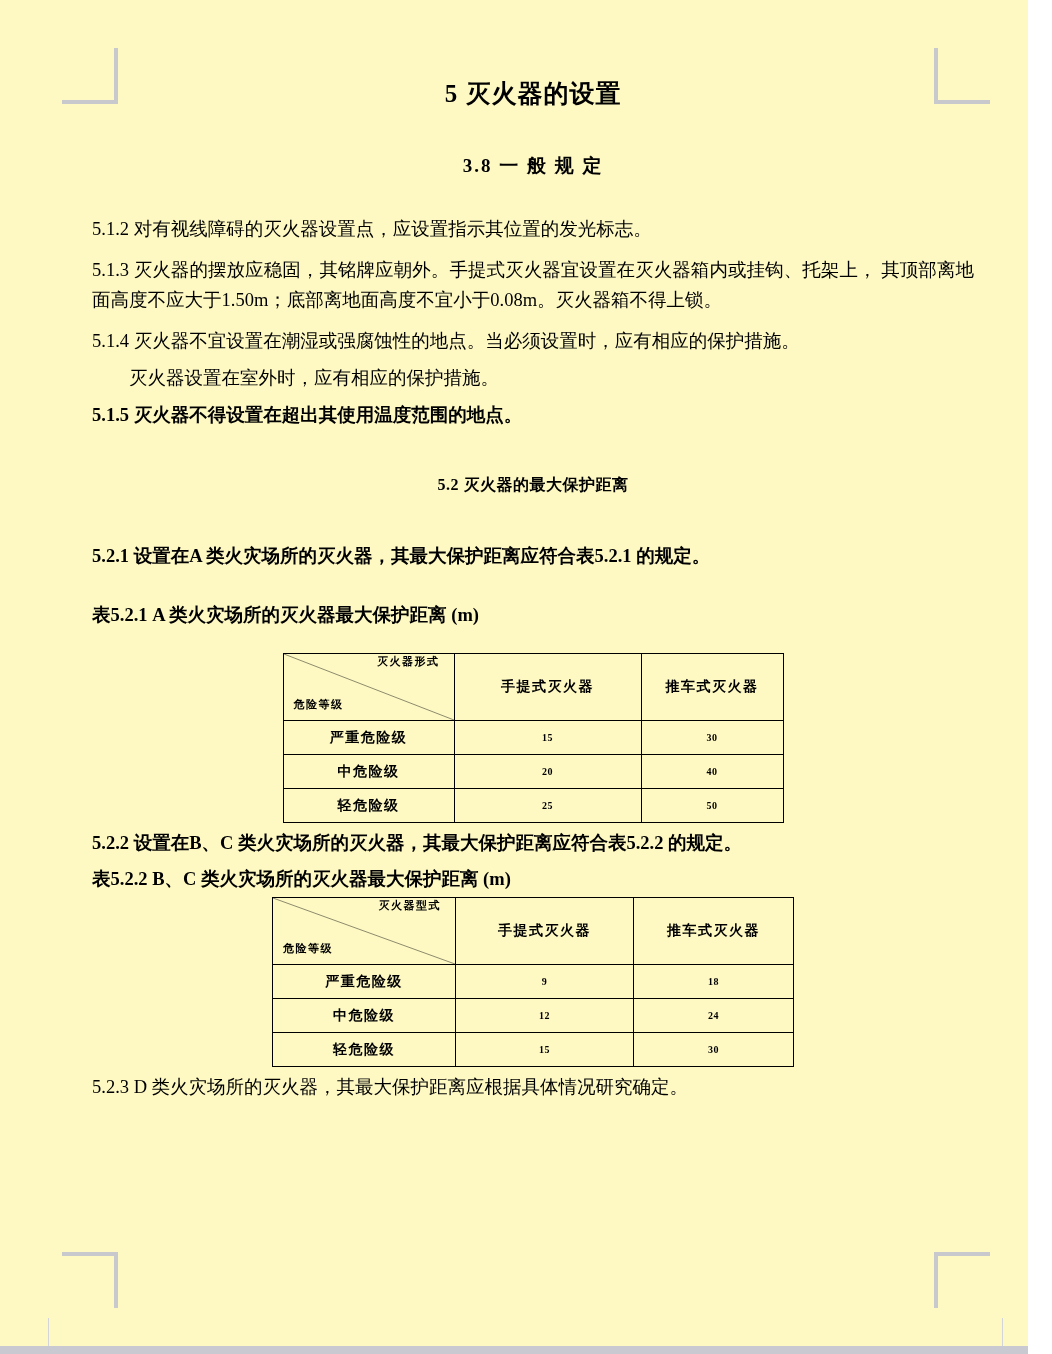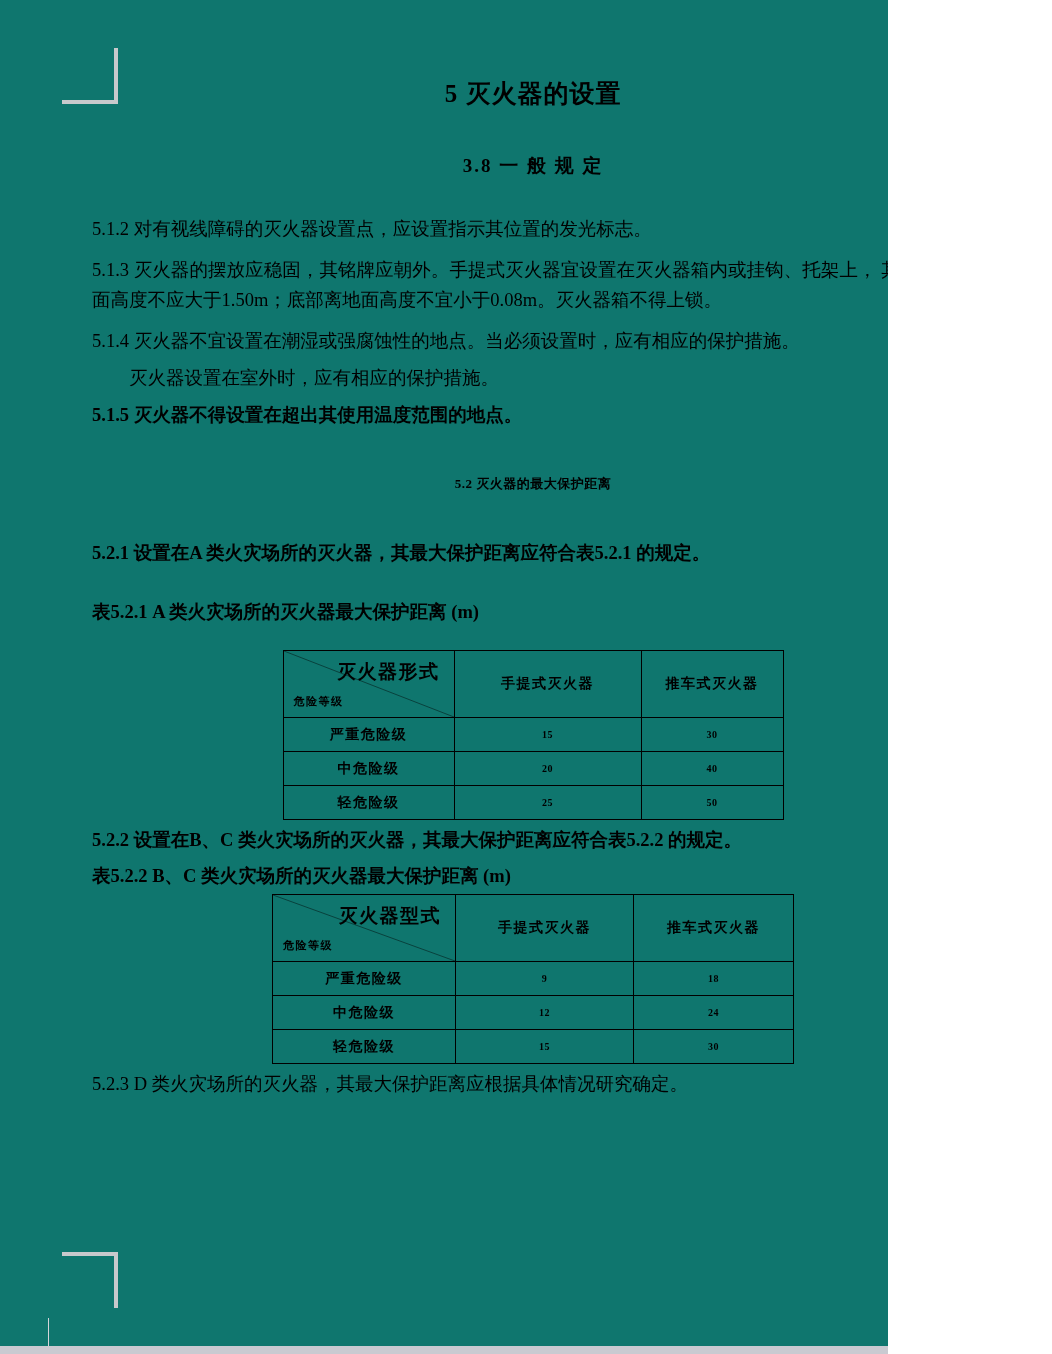--- a/index.html
+++ b/index.html
@@ -2,23 +2,23 @@
 <html lang="zh"><head>
 <meta charset="utf-8">
 <style>
   html, body {
     margin: 0;
     padding: 0;
     background: #ffffff;
   }
   #page {
     position: relative;
-    width: 888px;
+    width: 1028px;
     height: 1354px;
-    background: #0f766e;
+    background: #fef9c3;
     font-family: "Liberation Serif", "DejaVu Serif", serif;
     color: #000000;
     overflow: hidden;
     box-sizing: border-box;
     text-decoration: underline;
   }
 
   
   .crop {
     position: absolute;
@@ -86,21 +86,21 @@
   }
   .sec-title {
     text-align: center;
     font-size: 19px;
     font-weight: bold;
     letter-spacing: 2px;
     margin: 0 0 36px 0;
   }
   .sec-title-2 {
     text-align: center;
-    font-size: 13px;
+    font-size: 16px;
     font-weight: bold;
     letter-spacing: 0.5px;
     margin: 44px 0 46px 0;
   }
 
   p.clause {
     font-size: 18.5px;
     line-height: 1.62;
     margin: 0 0 11px 0;
     text-align: justify;
@@ -146,23 +146,23 @@
     padding: 0;
   }
   td.split .diag {
     position: absolute;
     left: 0; top: 0;
     width: 100%; height: 100%;
     pointer-events: none;
   }
   td.split .lbl-col {
     position: absolute;
-    top: 8px;
+    top: 0;
     right: 14px;
-    font-size: 19px;
+    font-size: 11px;
     font-weight: bold;
     letter-spacing: 1.5px;
   }
   td.split .lbl-row {
     position: absolute;
     bottom: 8px;
     left: 10px;
     font-size: 11px;
     font-weight: bold;
     letter-spacing: 1.5px;

